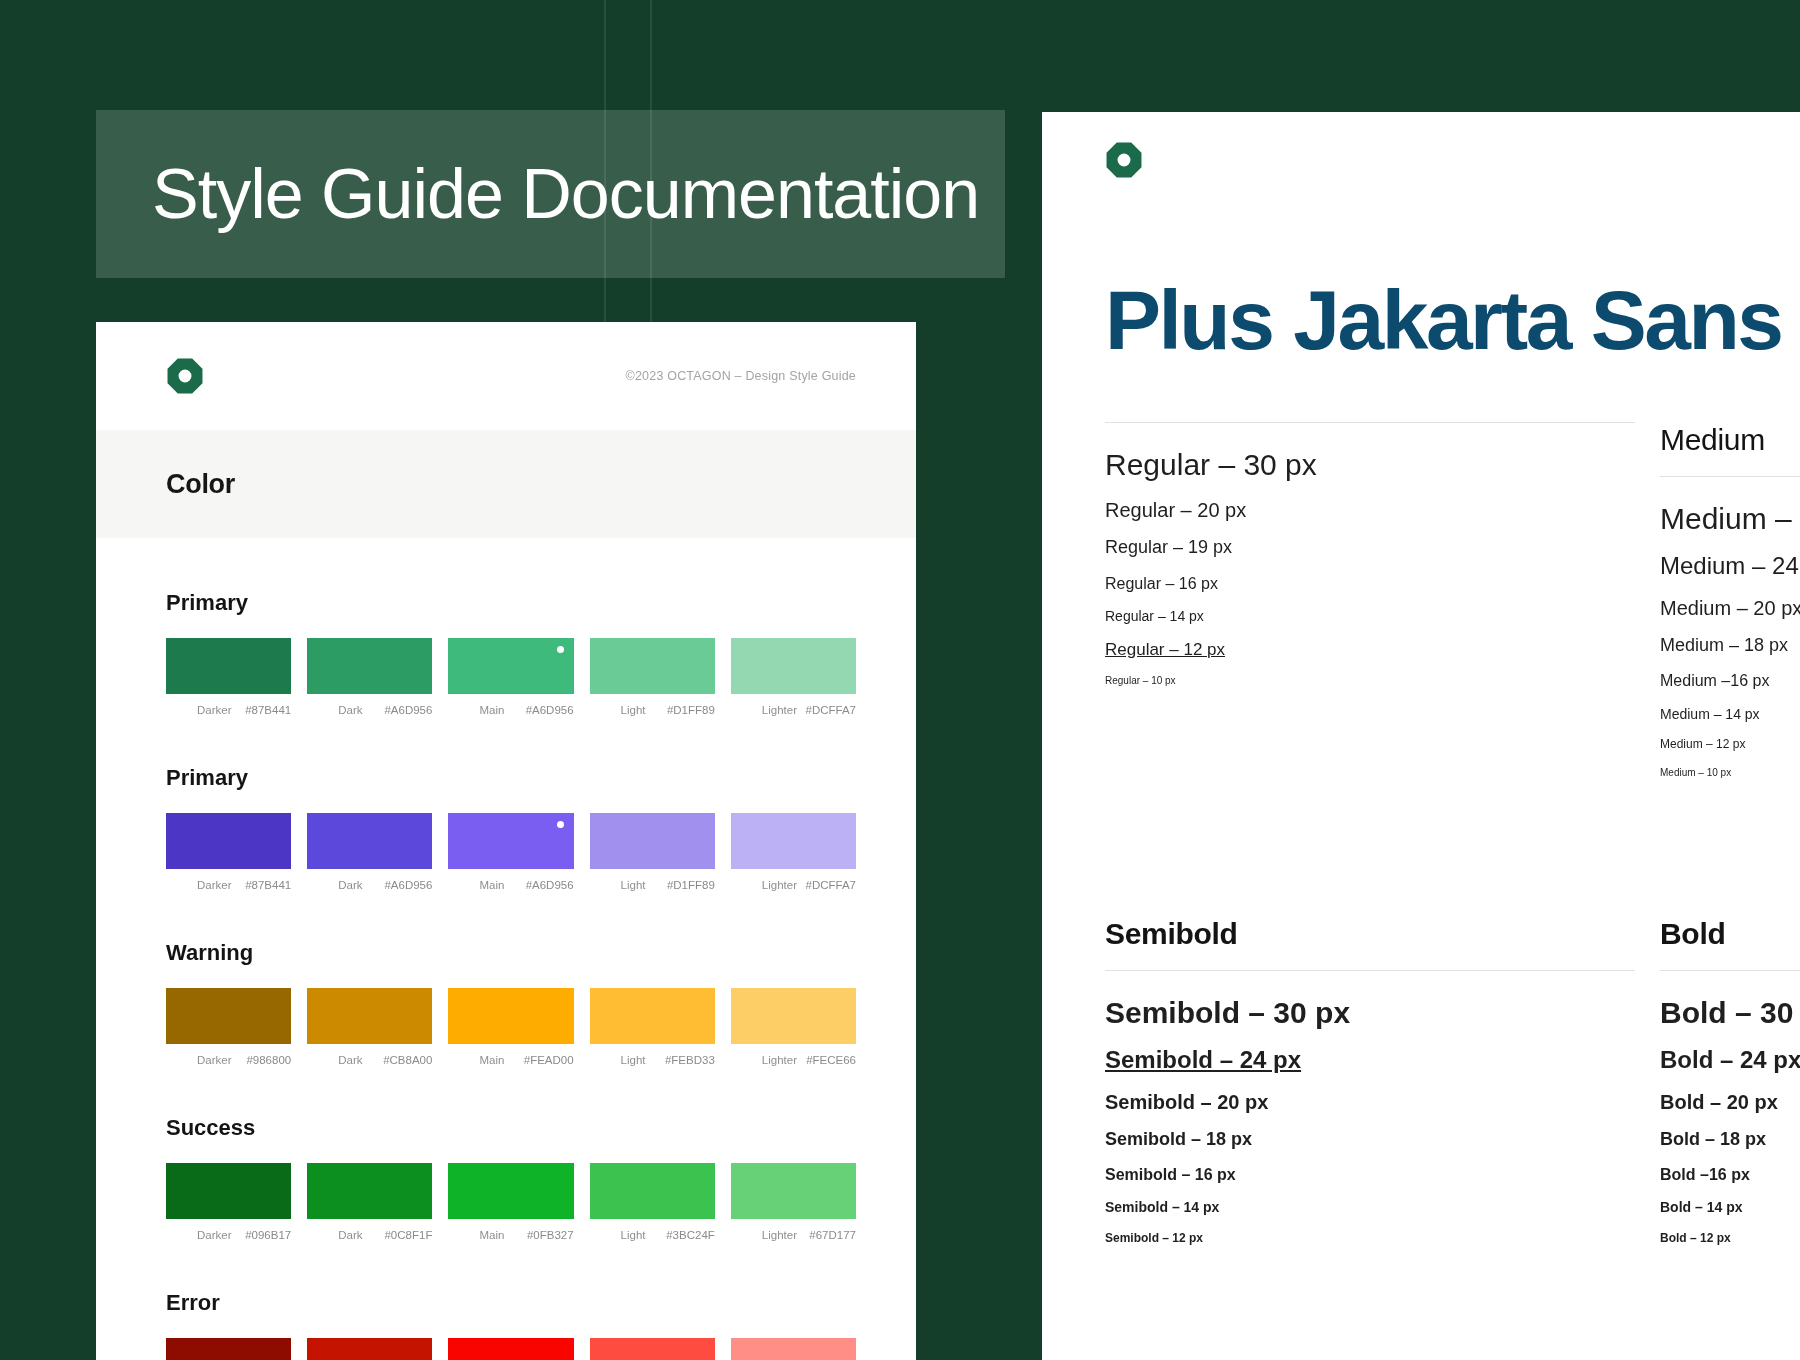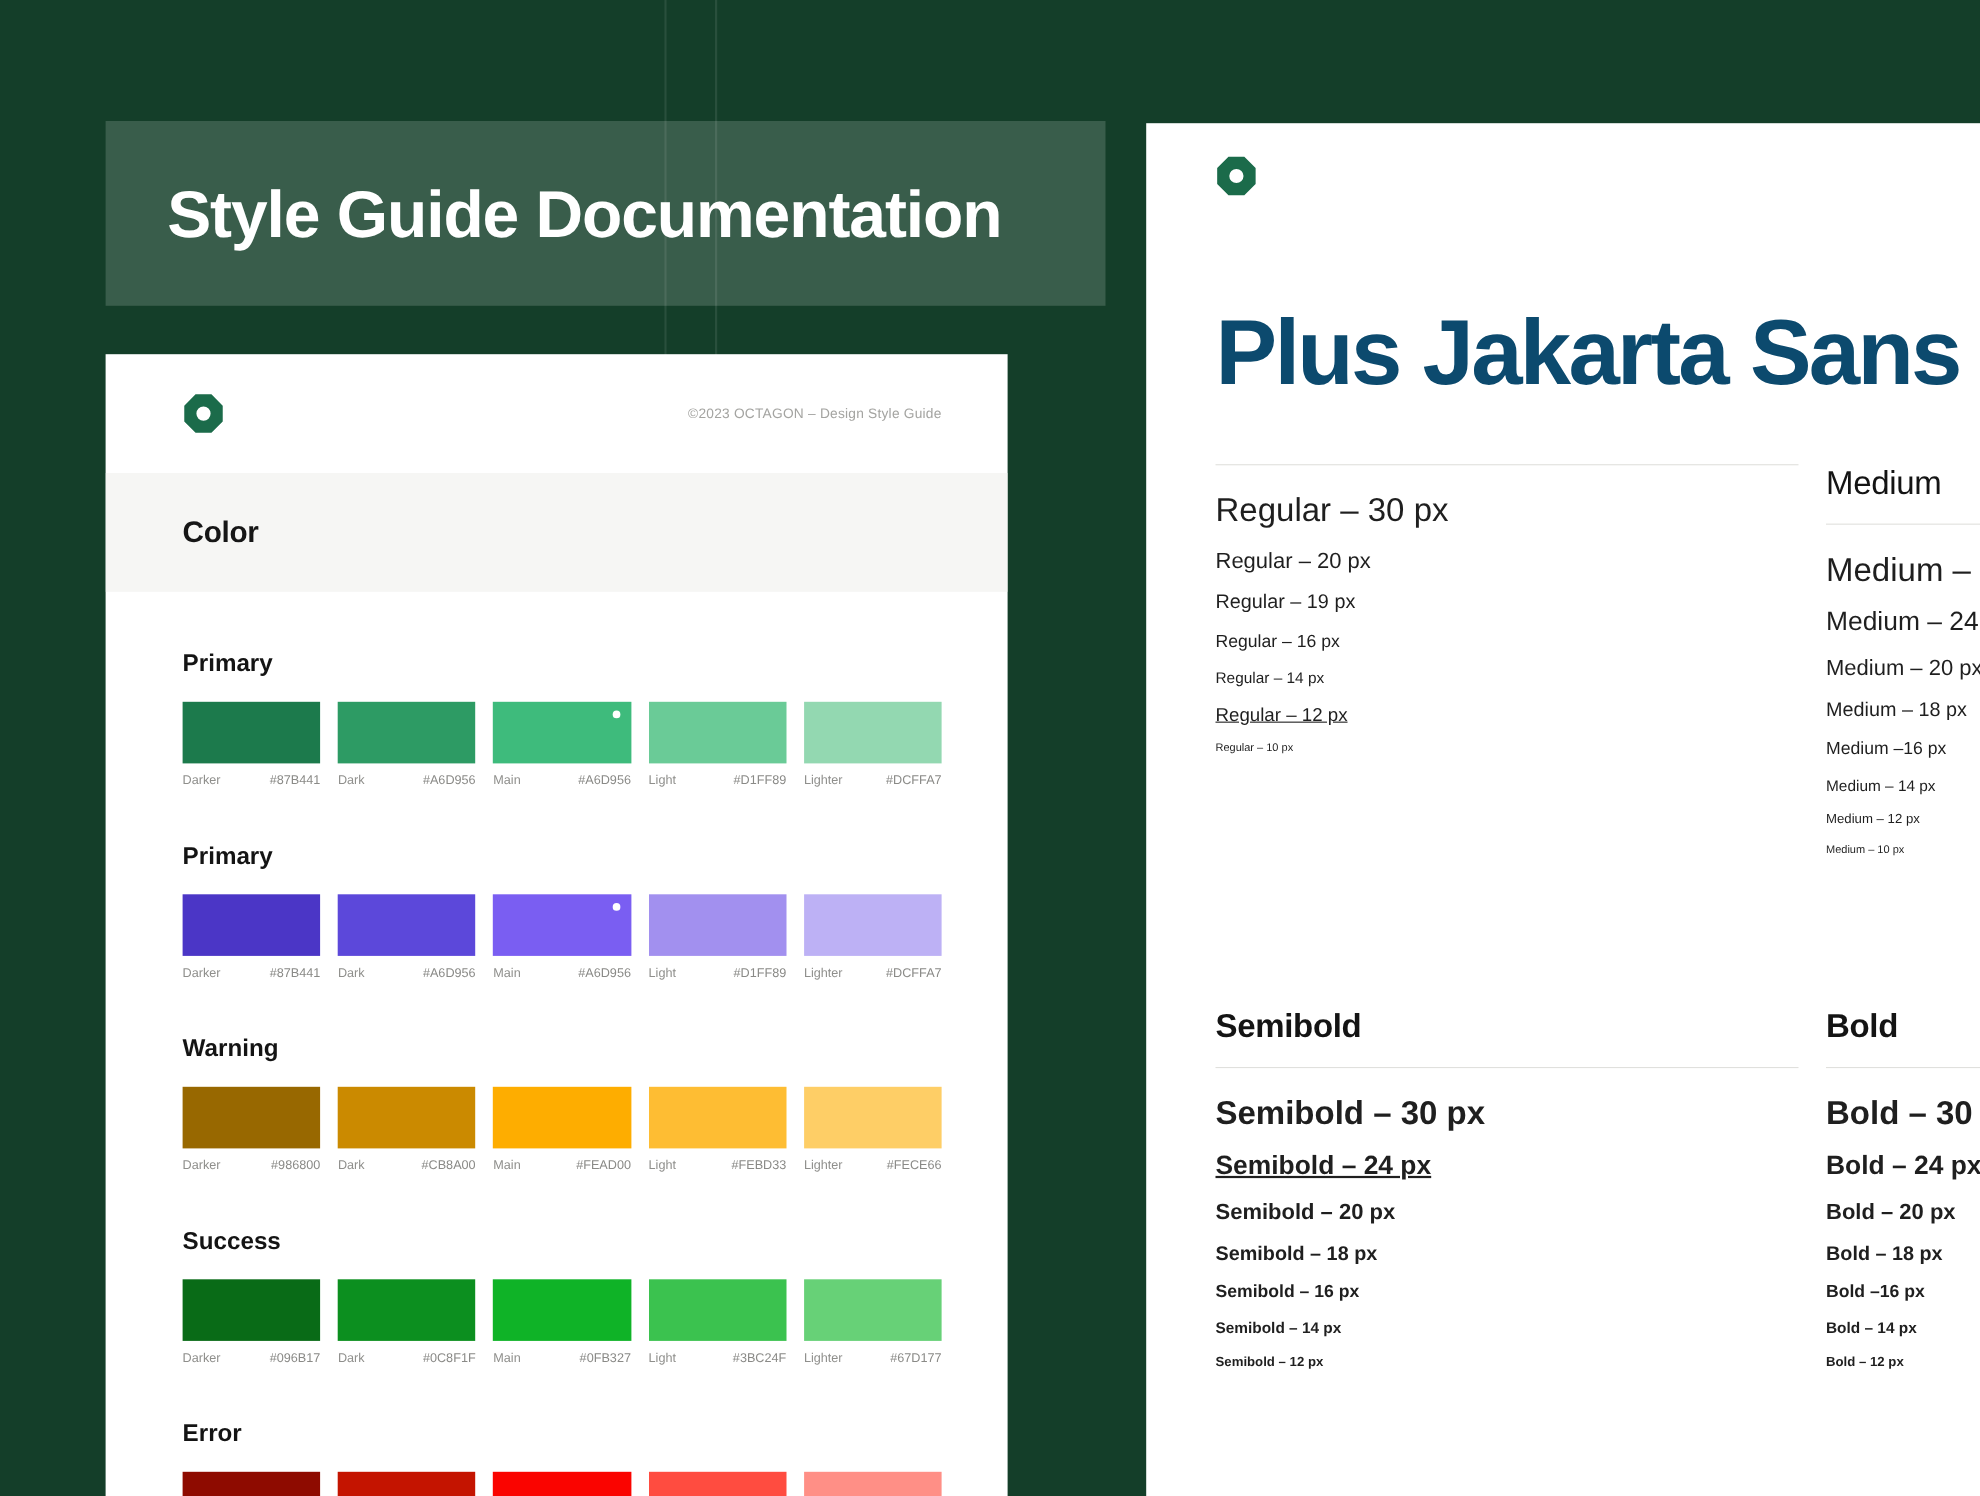--- a/index.html
+++ b/index.html
@@ -17,21 +17,21 @@
     background:rgba(255,255,255,0.09);
   }
 
   
   .banner {
     position:absolute; left:96px; top:110px; width:909px; height:168px;
     background:var(--banner-overlay, rgba(255,255,255,0.16));
     display:flex; align-items:center; padding-left:56px;
   }
   .banner h1 {
-    color:#ffffff; font-size:60px; font-weight:700; letter-spacing:-1px;
+    color:#ffffff; font-size:70px; font-weight:400; letter-spacing:-1px;
     white-space:nowrap;
   }
 
   .page { position:absolute; background:var(--page-bg,#ffffff); overflow:hidden; }
   .page-left  { left:96px;   top:322px; width:820px;  height:1038px; }
   .page-right { left:1042px; top:112px; width:758px;  height:1248px; }
 
   .logo { display:inline-block; width:38px; height:38px; color:var(--brand-green,#1B6B4A); }
   .logo svg { display:block; width:38px; height:38px; }
 
@@ -54,21 +54,21 @@
   .group-title { font-size:22px; font-weight:700; color:#141414; line-height:26px; margin-bottom:22px; }
   .swatch-row { display:flex; gap:16px; }
   .swatch-cell { flex:1; min-width:0; }
   .swatch { height:56px; position:relative; }
   .main-dot {
     position:absolute; top:8px; right:10px; width:7px; height:7px;
     border-radius:50%; background:#ffffff;
   }
   .swatch-caption {
     display:flex; justify-content:space-between;
-    margin-top:9px; font-size:11.5px; line-height:14px; color:#8F8F8C;
+    margin-top:9px; font-size:11.5px; line-height:14px; color:#8F8F8C;margin-left:31px;
   }
   .swatch-hex { color:#8A8A87; }
 
   
   .page-header-r { height:96px; display:flex; align-items:center; padding-left:63px; }
   .page-right .section-band { height:110px; padding-left:63px; }
 
   .specimen {
     margin:64px 0 0 63px;
     font-size:84px; font-weight:800; letter-spacing:-2.5px; line-height:96px;

